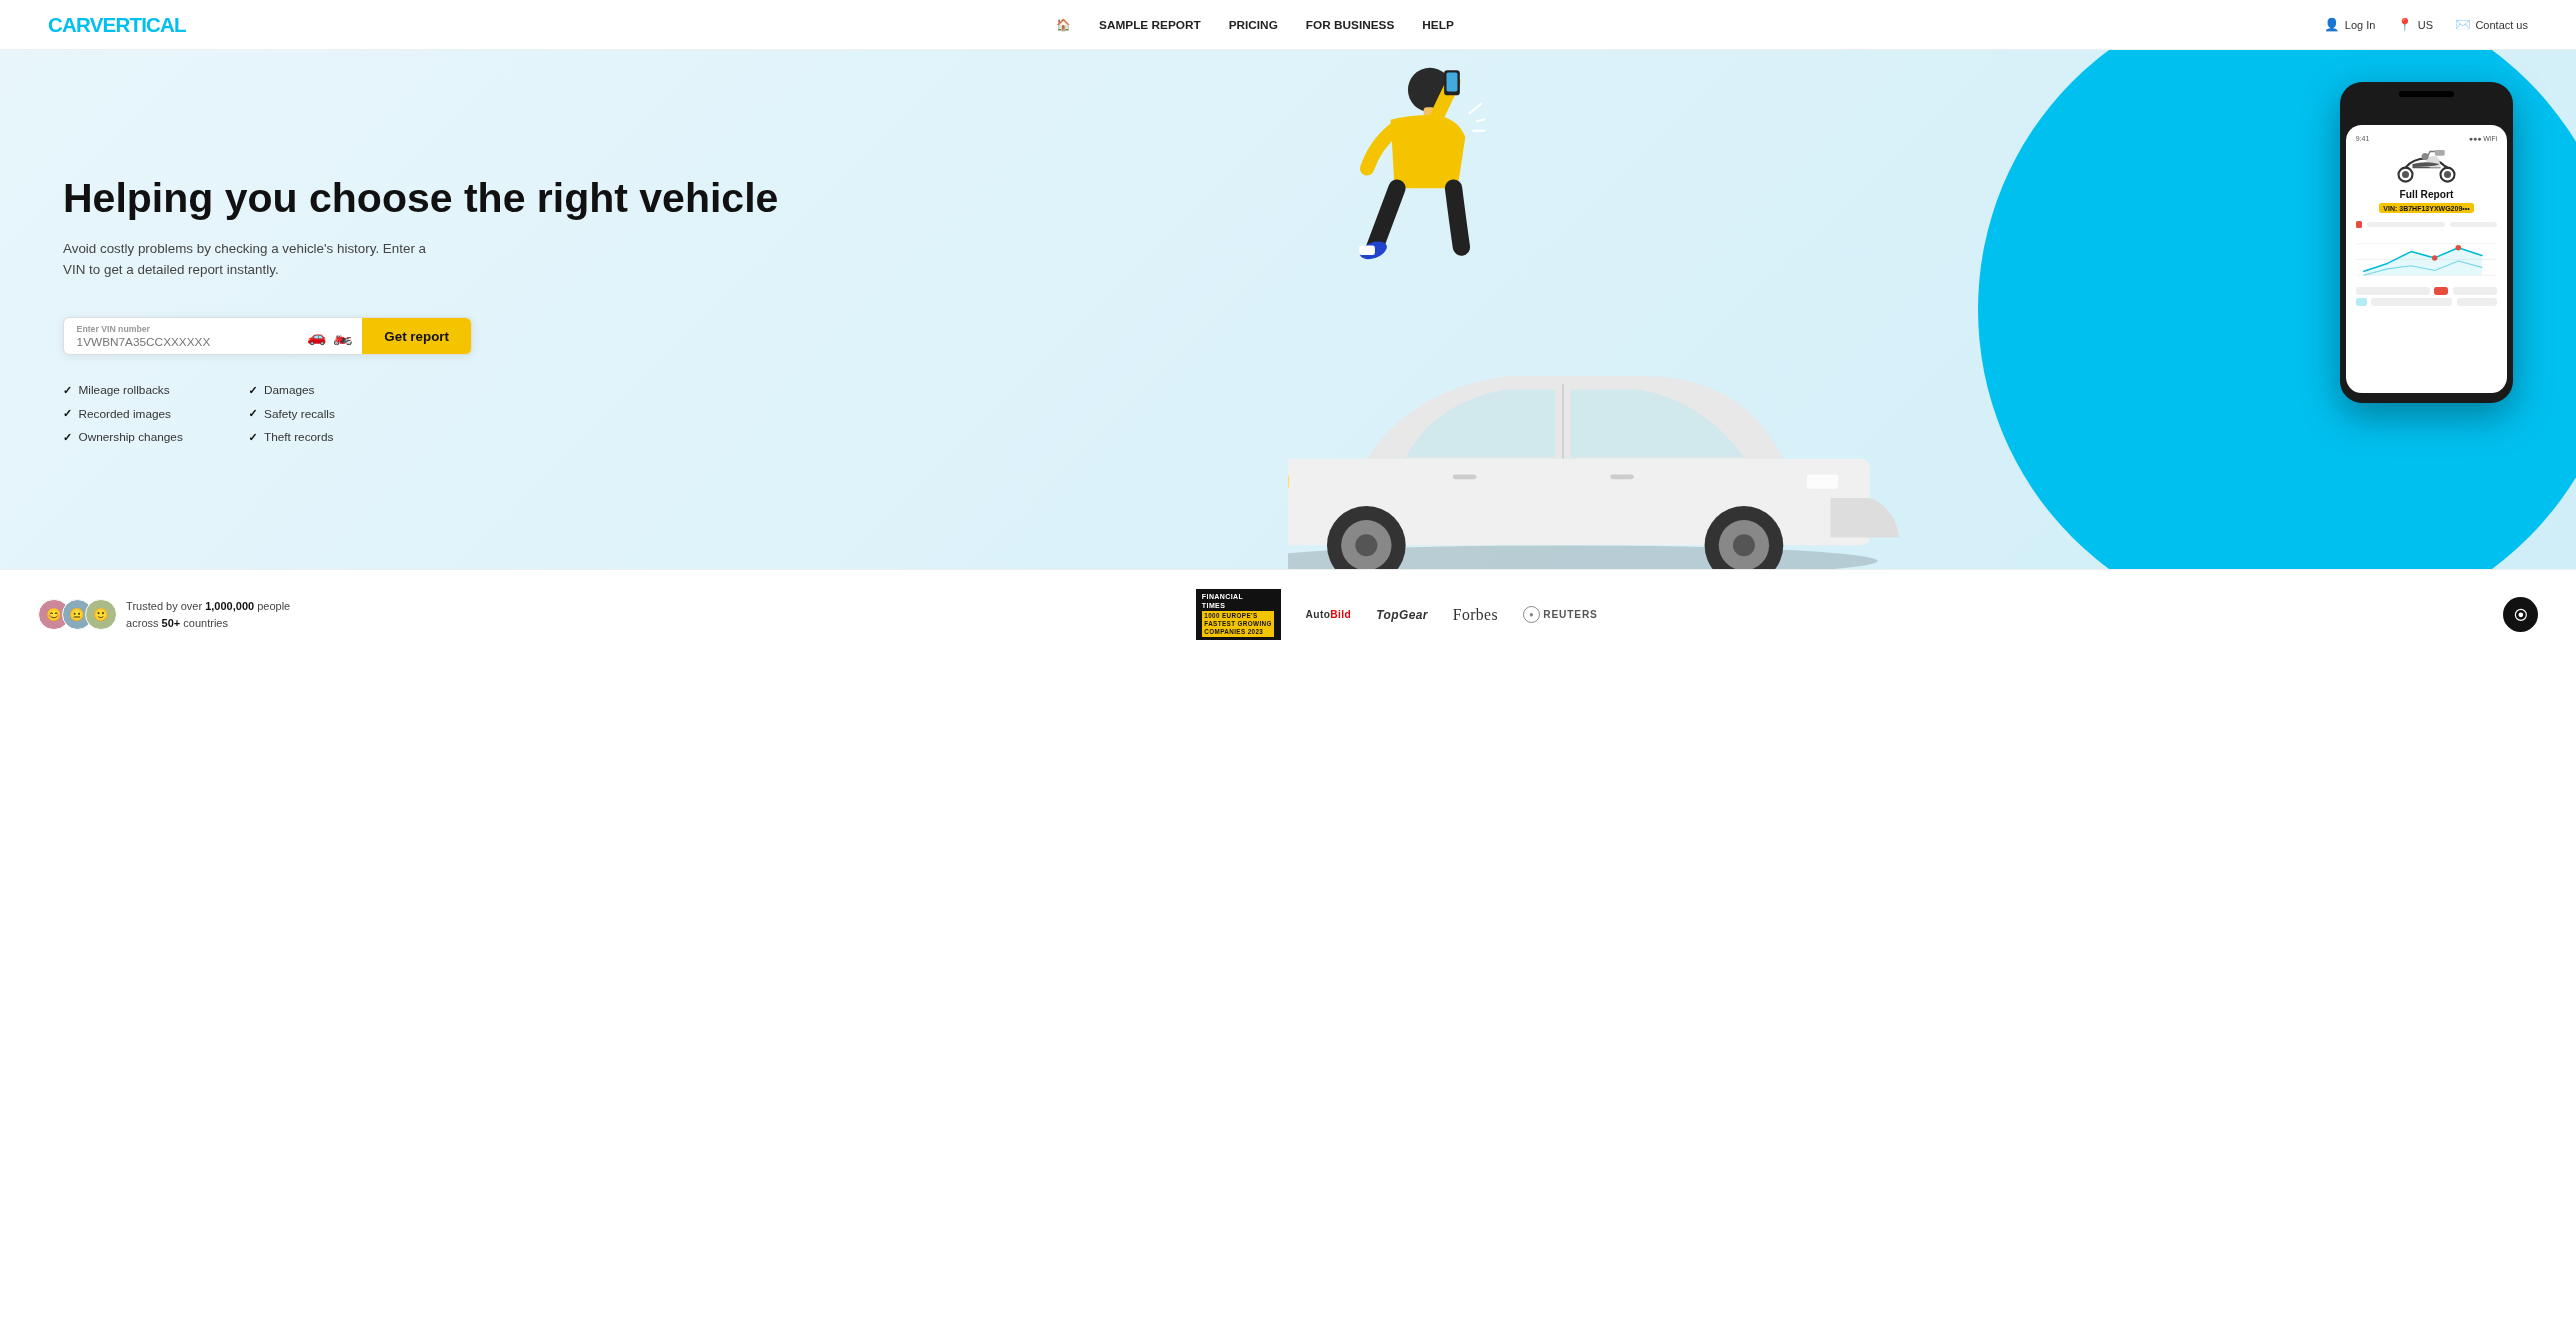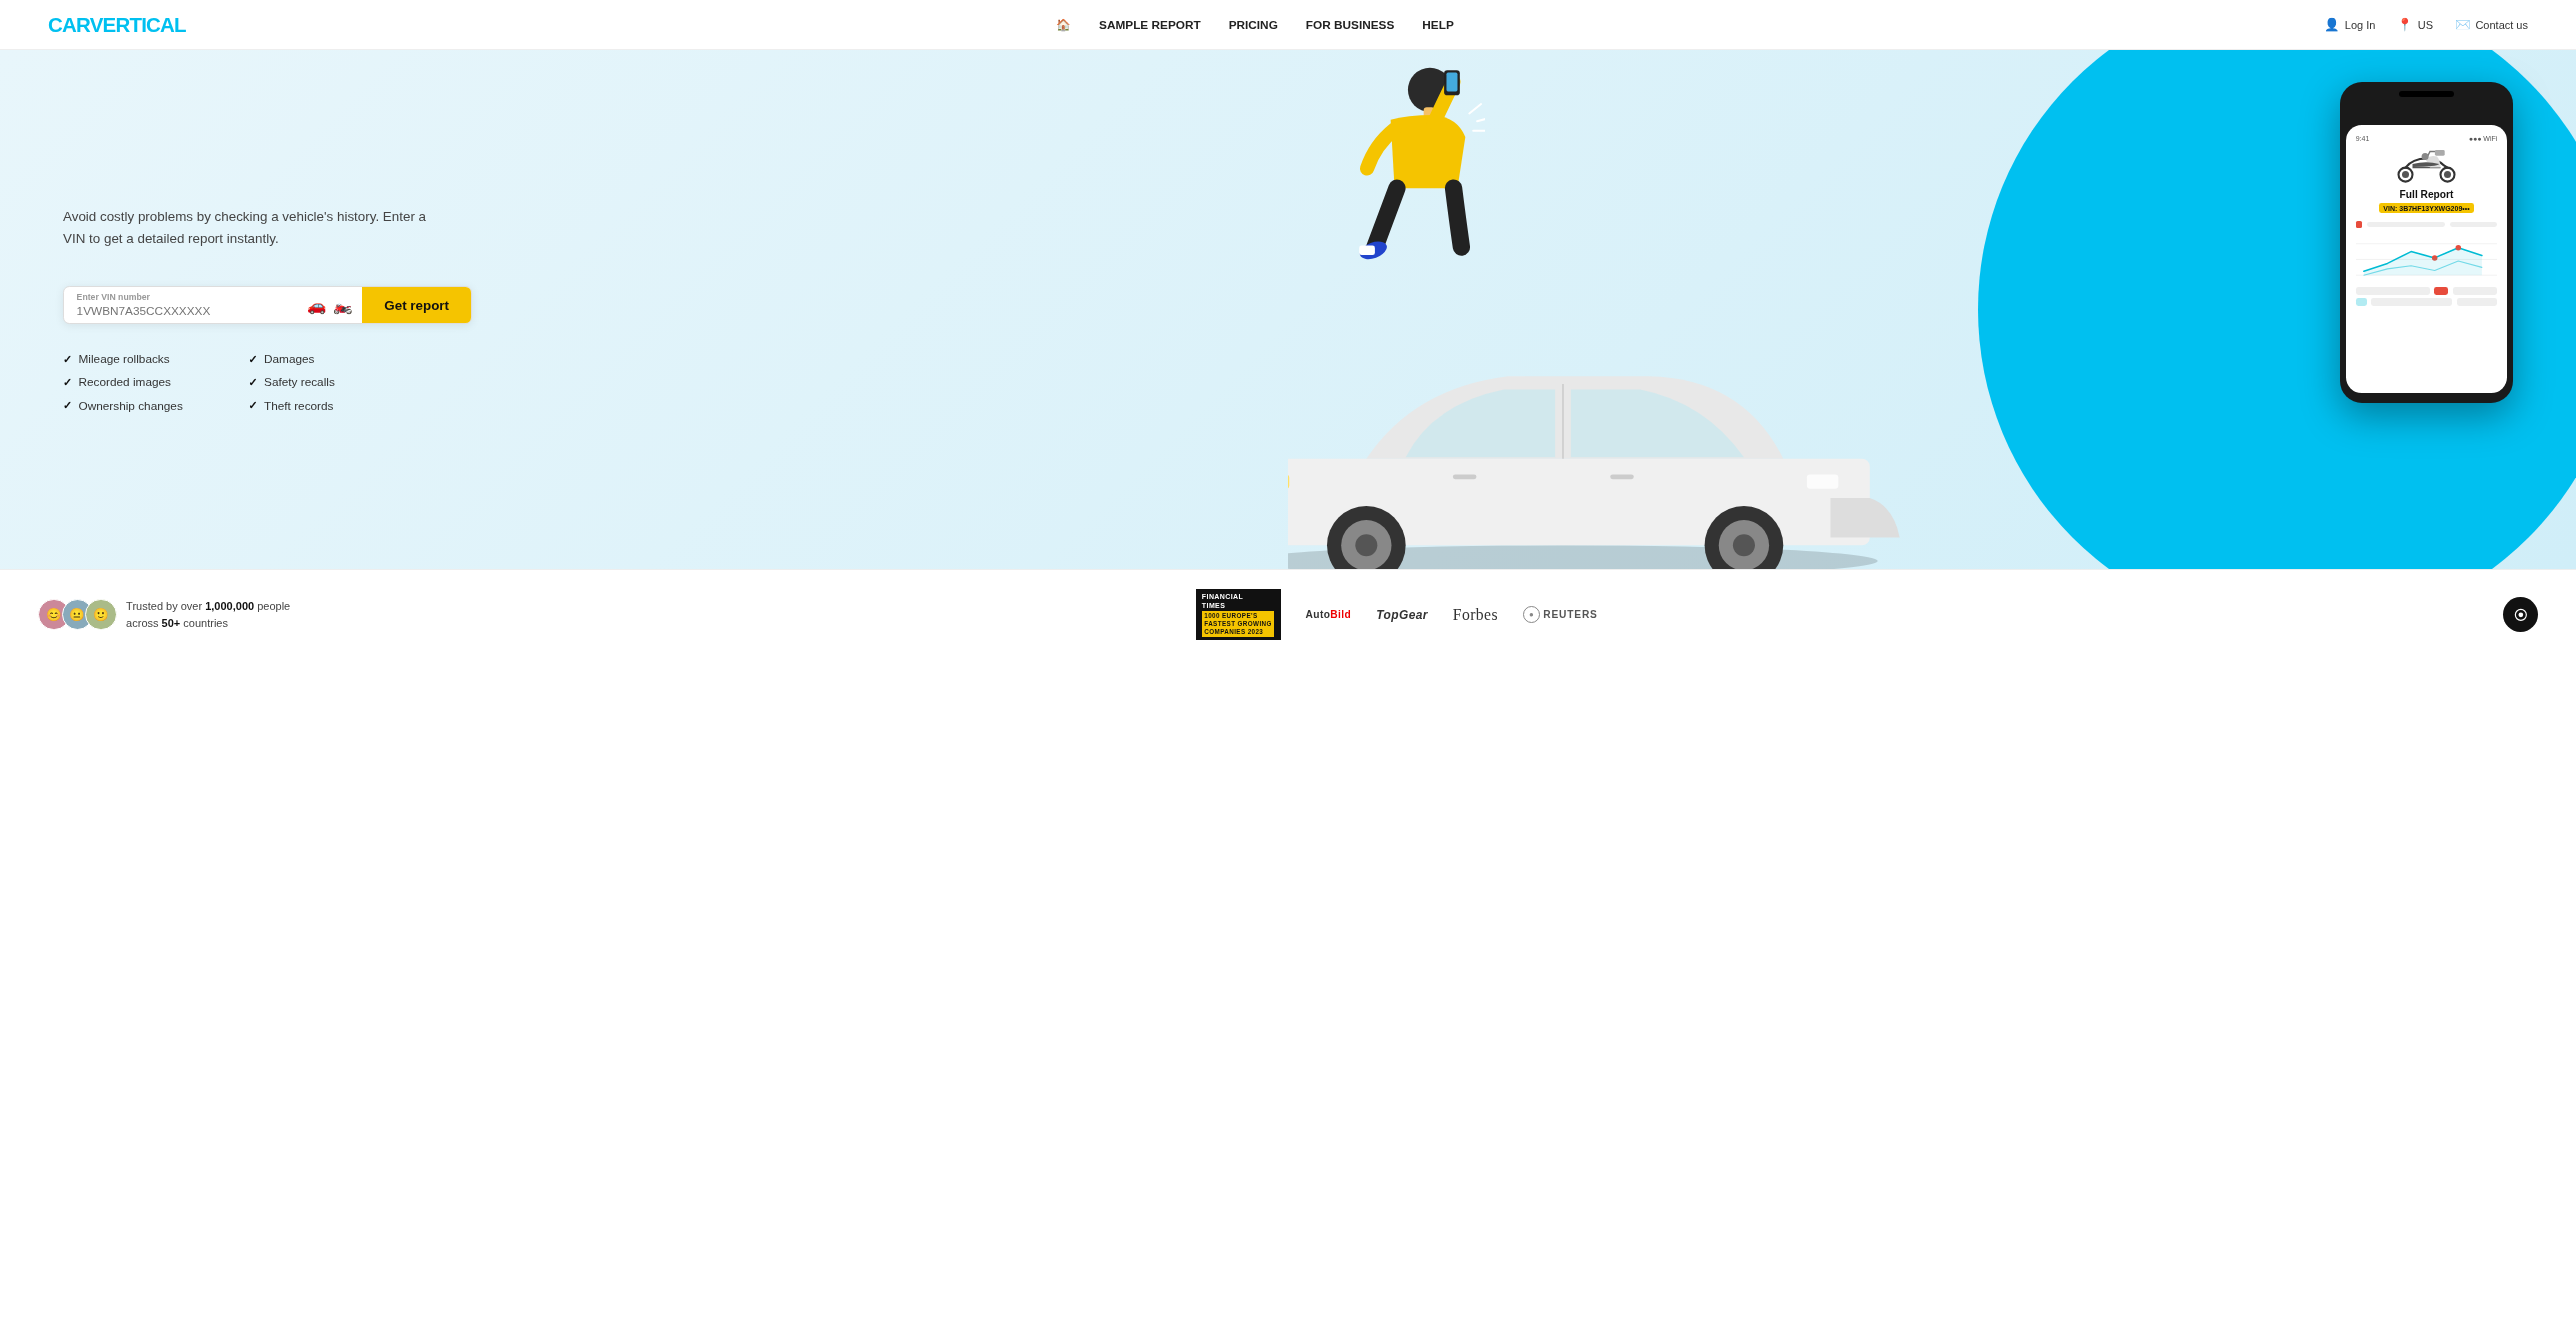--- a/index.html
+++ b/index.html
@@ -152,20 +152,21 @@
     <div class="nav-right-item">
       <span class="nav-icon">✉️</span>
       <span>Contact us</span>
     </div>
   </div>
 </nav>
 
 <section class="hero">
 
   <div class="hero-left">
+    <h1 class="hero-headline">Helping you choose the right vehicle</h1>
     <p class="hero-sub">Avoid costly problems by checking a vehicle's history. Enter a VIN to get a detailed report instantly.</p>
 
     <div class="vin-form">
       <div style="display:flex;flex-direction:column;justify-content:center;padding:0 12.6px;flex:1;">
         <label style="font-size:8.7px;color:#999;font-weight:600;margin-bottom:1.6px;">Enter VIN number</label>
         <input class="vin-input" type="text" style="color: rgb(187, 187, 187); font-size: 11.8px; padding: 0px;" placeholder="1VWBN7A35CCXXXXXX">
       </div>
       <div class="vin-icons">
         <span class="car-icon">🚗</span>
         <span class="car-icon">🏍️</span>

